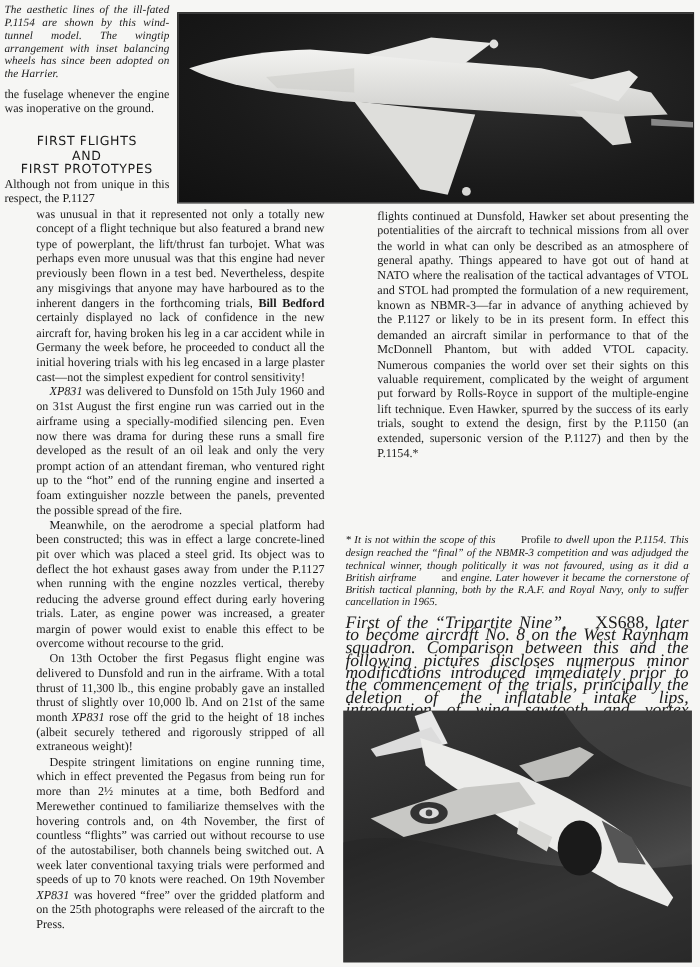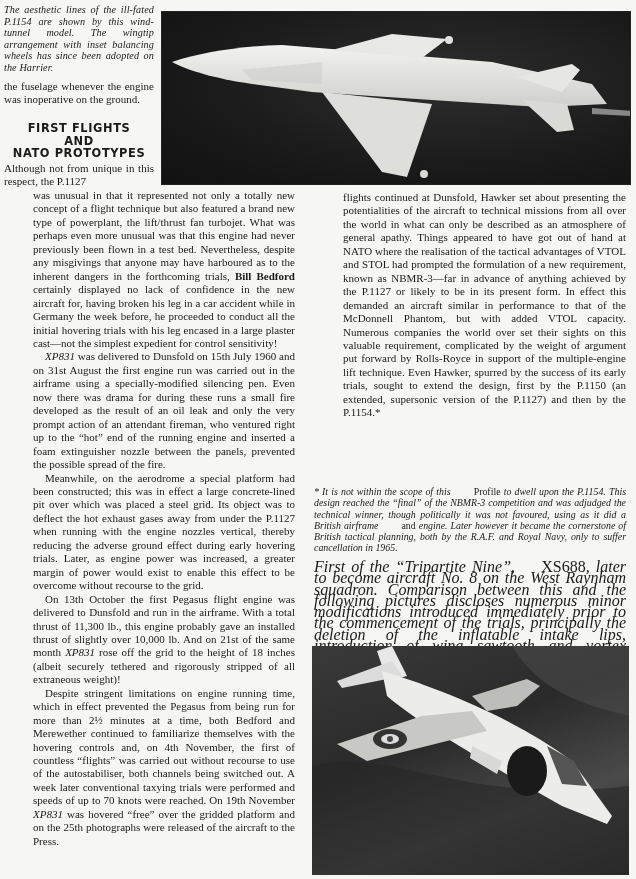--- a/index.html
+++ b/index.html
@@ -10,21 +10,21 @@
     left: 4px; top: 4px; width: 150px;
     font-style: italic; font-size: 10.2px; line-height: 11.6px; text-align: justify;
     letter-spacing: 0.1px;
   }
   .body-text { font-size: 11px; line-height: 13.45px; text-align: justify; }
   .body-text p { text-indent: 0; margin-left: 29px; }
   .body-text p.ind { text-indent: 12px; font-family: Liberation Serif, serif; }
   .col-left-top { left: 4px; top: 80px; width: 150px; }
   .heading {
     left: 4px; top: 122px; width: 150px; text-align: center;
-    font-family: "DejaVu Sans", "Liberation Sans", sans-serif; font-weight: bold;
+    font-family: "DejaVu Sans", "Liberation Sans", sans-serif; font-weight: normal;
     font-size: 11.4px; line-height: 12.6px; letter-spacing: 0.6px;
   }
   .col-left-intro { left: 4px; top: 162px; width: 150px; }
   .col-left-main { left: 4px; top: 189px; width: 291px; }
   .col-right-main { left: 314px; top: 191px; width: 312px; }
   .photo-top {
     left: 161px; top: 11px; width: 470px; height: 174px;
     background: radial-gradient(ellipse at 60% 40%, #2e2e2e 0%, #1a1a1a 60%, #111 100%);
     border: 1px solid #222;
     overflow: hidden;
@@ -50,21 +50,21 @@
 </head>
 <body>
 
 <div class="abs caption-top">The aesthetic lines of the ill-fated P.1154 are shown by this wind-tunnel model. The wingtip arrangement with inset balancing wheels has since been adopted on the Harrier.</div>
 
 <div class="abs body-text col-left-top">the fuselage whenever the engine was inoperative on the ground.</div>
 
 <div class="abs heading">
   <div>FIRST FLIGHTS</div>
   <div>AND</div>
-  <div>NATO PROTOTYPES</div>
+  <div>FIRST PROTOTYPES</div>
 </div>
 
 <div class="abs body-text col-left-intro">Although not from unique in this respect, the P.1127</div>
 
 <div class="abs photo-top">
   <svg width="470" height="174" viewBox="0 0 470 174">
     <defs>
       <linearGradient id="fus" x1="0" y1="0" x2="0" y2="1">
         <stop offset="0" stop-color="#f2f2f0"></stop>
         <stop offset="1" stop-color="#cfcfcc"></stop>

